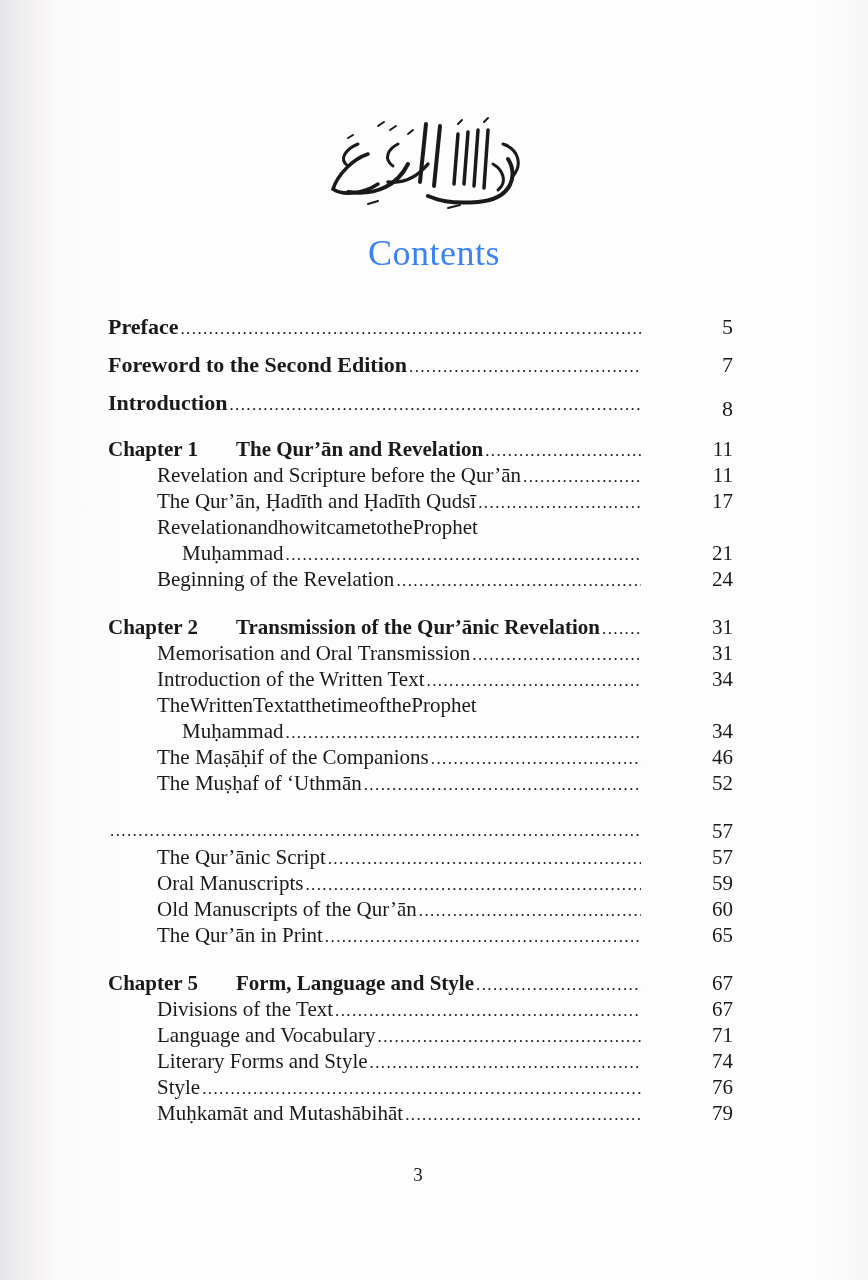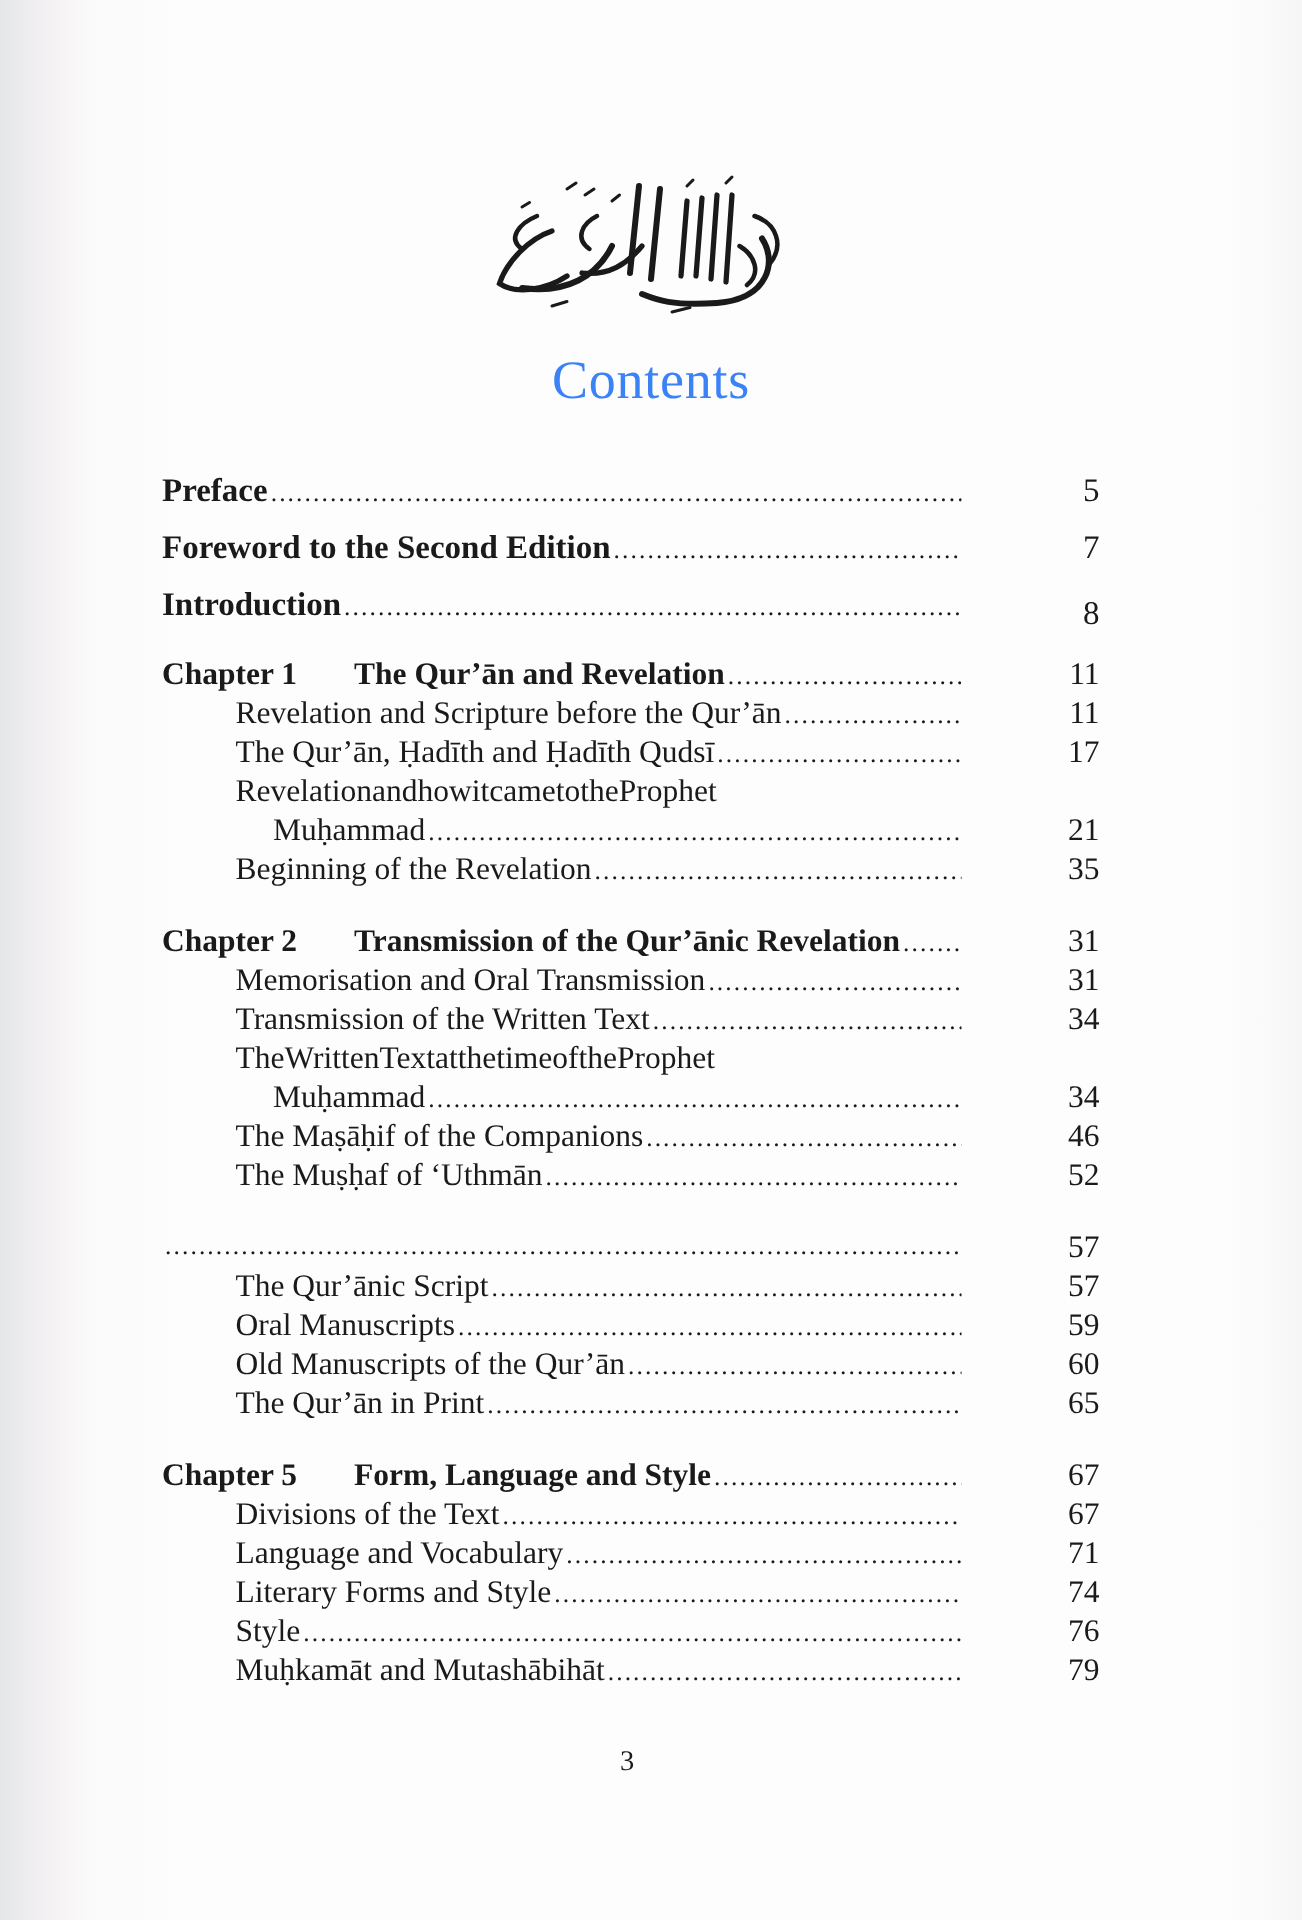--- a/index.html
+++ b/index.html
@@ -135,42 +135,42 @@
         <span class="label">Muḥammad</span>
         <span class="dots">......................................................................................................</span>
       </div>
     <span class="page">21</span>
   </div>
   <div class="row sub">
     <div class="lead">
         <span class="label">Beginning of the Revelation</span>
         <span class="dots">......................................................................................................</span>
       </div>
-    <span class="page">35</span>
+    <span class="page">24</span>
   </div>
 
   <div class="chap-gap" style="height:22px"></div>
 
   <div class="row chap">
     <div class="lead">
         <span class="label bold"><span class="cnum">Chapter 2</span><span>Transmission of the Qur’ānic Revelation</span></span>
         <span class="dots">......................................................................................................</span>
       </div>
     <span class="page">31</span>
   </div>
   <div class="row sub">
     <div class="lead">
         <span class="label">Memorisation and Oral Transmission</span>
         <span class="dots">......................................................................................................</span>
       </div>
     <span class="page">31</span>
   </div>
   <div class="row sub">
     <div class="lead">
-        <span class="label">Transmission of the Written Text</span>
+        <span class="label">Introduction of the Written Text</span>
         <span class="dots">......................................................................................................</span>
       </div>
     <span class="page">34</span>
   </div>
   <div class="wrap-first">
     <span>The</span>
     <span>Written</span>
     <span>Text</span>
     <span>at</span>
     <span>the</span>

